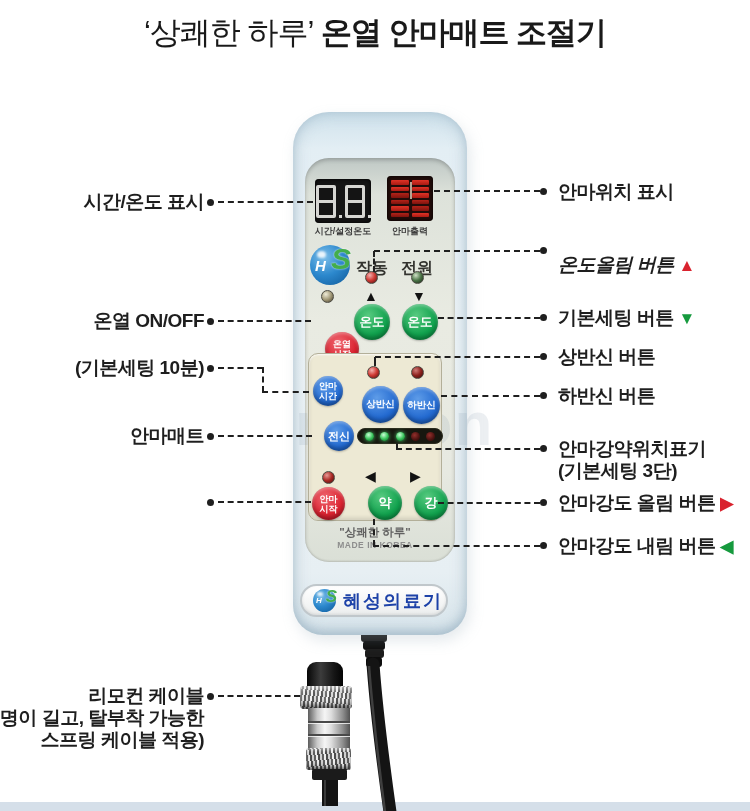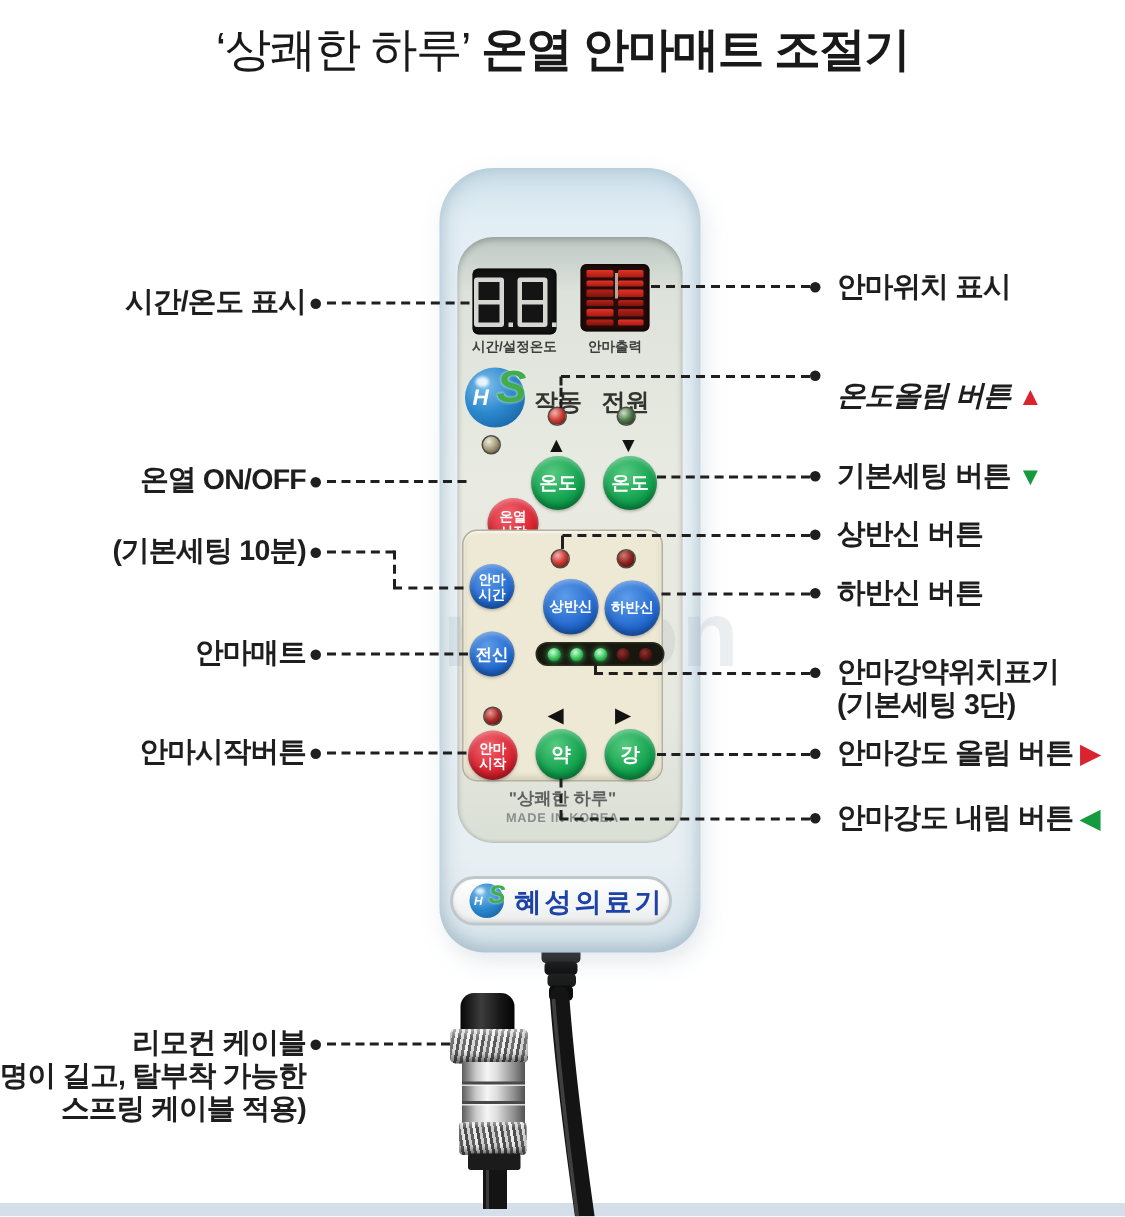--- a/index.html
+++ b/index.html
@@ -66,21 +66,21 @@
        color:#fff;font-weight:700;text-align:center;box-shadow:inset 0 -3px 4px rgba(0,0,0,.28), inset 0 2px 3px rgba(255,255,255,.35), 0 1px 2px rgba(0,0,0,.25);}
   .btn.red{background:radial-gradient(circle at 40% 32%,#ef6670,#da2330 58%,#ad1120);}
   .btn.green{background:radial-gradient(circle at 40% 32%,#57ca80,#10a14d 60%,#087c39);text-align:center;}
   .btn.blue{background:radial-gradient(circle at 40% 32%,#5e9ce8,#2269d0 60%,#1650a8);}
   .btn .l2{font-size:9px;line-height:10px;}
   .btn.sz34{width:34px;height:34px;}
   .btn.sz36{width:36px;height:36px;font-size:12.5px;}
   .btn.sz30{width:30px;height:30px;}
   .btn.sz37{width:37px;height:37px;font-size:9.5px;}
   .btn.sz33{width:33px;height:33px;}
-  .btn.single{font-size:13px;}
+  .btn.single{font-size:13px;margin-left:11px;}
 
   
   .panel{position:absolute;left:308px;top:353px;width:134px;height:168px;border-radius:10px;
          background:#ede9d4;border:1px solid #b3af99;box-sizing:border-box;
          box-shadow:inset 0 1px 2px rgba(255,255,255,.85), inset 0 -2px 4px rgba(0,0,0,.13);}
   .strip{position:absolute;left:357px;top:428px;width:86px;height:16px;border-radius:8px;background:#17170f;
          border:1px solid #2c2c1f;box-sizing:border-box;display:flex;align-items:center;justify-content:space-between;padding:0 7px;}
   .strip-led{width:9px;height:9px;border-radius:50%;background:radial-gradient(circle at 40% 35%,#93302c,#4a1210 60%,#2a0807);}
   .strip-led.lit{background:radial-gradient(circle at 40% 32%,#c9ffd6,#37c259 52%,#0e5c26 95%);box-shadow:0 0 4px rgba(80,230,120,.8);}
 
@@ -317,21 +317,20 @@
   <div class="vline" style="left:373px;top:519px;height:27px;"></div>
   <div class="hline" style="left:373px;top:545px;width:167px;"></div>
   <span class="dot" style="left:540px;top:542px;"></span>
 
   <div class="lab left" style="top:191px;">시간/온도 표시</div>
   <div class="lab left" style="top:310px;">온열 ON/OFF</div>
   <div class="lab left" style="top:357px;">
     <div>(기본세팅 10분)</div>
   </div>
   <div class="lab left" style="top:425px;">안마매트</div>
-  <div class="lab left" style="top:491px;">안마시작버튼</div>
   <div class="lab left" style="top:685px;">
     <div>리모컨 케이블</div>
     <div>(수명이 길고, 탈부착 가능한</div>
     <div>스프링 케이블 적용)</div>
   </div>
 
   <div class="lab right" style="top:181px;">안마위치 표시</div>
   <div class="lab right" style="top:254px;font-style:italic;"><span>온도올림 버튼 </span><span class="arr arr-red">▲</span></div>
   <div class="lab right" style="top:307px;"><span>기본세팅 버튼 </span><span class="arr arr-green">▼</span></div>
   <div class="lab right" style="top:346px;">상반신 버튼</div>

